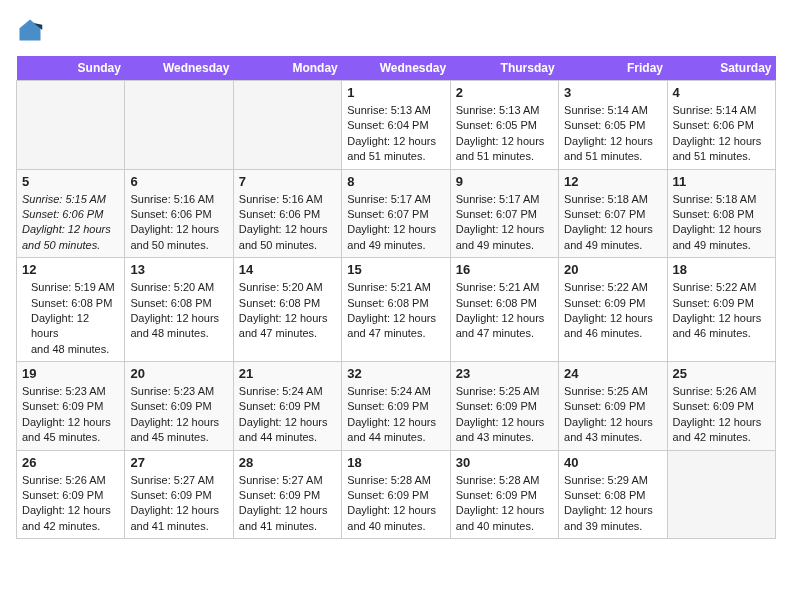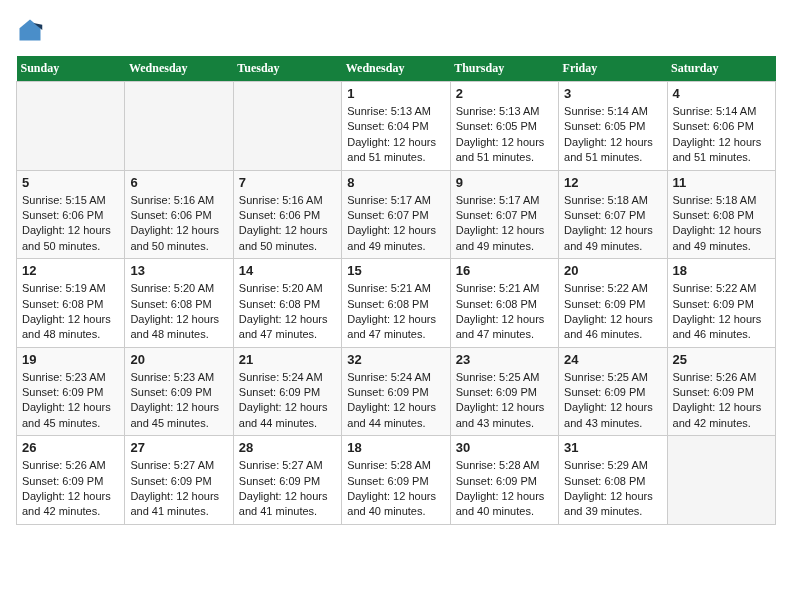--- a/index.html
+++ b/index.html
@@ -45,27 +45,26 @@
     .location {
       font-size: 15px;
       color: #444;
     }
     table {
       width: 100%;
       border-collapse: collapse;
       table-layout: fixed;
     }
     th {
-      background: #15803d;
+      background: #8b5cf6;
       color: #fff;
       font-size: 12px;
       padding: 5px 4px;
-      text-align: left;
+      text-align: right;
       font-weight: bold;
-      font-family: Liberation Serif, serif;
     }
     td {
       border: 1px solid #ccc;
       vertical-align: top;
       padding: 4px 5px;
       font-size: 10px;
       color: #222;
       height: 80px;
     }
     td.empty {
@@ -105,21 +104,21 @@
     <div class="month-title"></div>
     <div class="location"></div>
   </div>
 </div>
 
 <table>
   <thead>
     <tr id="weekday-row">
         <th>Sunday</th>
         <th>Wednesday</th>
-        <th>Tuesday</th>
+        <th>Monday</th>
         <th>Wednesday</th>
         <th>Thursday</th>
         <th>Friday</th>
         <th>Saturday</th>
       </tr>
   </thead>
   <tbody id="calendar-body">
   <tr>
         <td class="empty"></td>
         <td class="empty"></td>
@@ -149,21 +148,21 @@
           <span class="day-number">4</span>
           <div class="day-info" style="white-space: pre-line;">Sunrise: 5:14 AM
 Sunset: 6:06 PM
 Daylight: 12 hours
 and 51 minutes.</div>
         </td>
       </tr>
       <tr>
         <td>
           <span class="day-number">5</span>
-          <div class="day-info" style="white-space: pre-line;">Sunrise: 5:15 AM
+          <div class="day-info" style="white-space: pre-line; font-style: italic;">Sunrise: 5:15 AM
 Sunset: 6:06 PM
 Daylight: 12 hours
 and 50 minutes.</div>
         </td>
         <td>
           <span class="day-number">6</span>
           <div class="day-info" style="white-space: pre-line;">Sunrise: 5:16 AM
 Sunset: 6:06 PM
 Daylight: 12 hours
 and 50 minutes.</div>
@@ -200,21 +199,21 @@
           <span class="day-number">11</span>
           <div class="day-info" style="white-space: pre-line;">Sunrise: 5:18 AM
 Sunset: 6:08 PM
 Daylight: 12 hours
 and 49 minutes.</div>
         </td>
       </tr>
       <tr>
         <td>
           <span class="day-number">12</span>
-          <div class="day-info" style="white-space: pre-line;">Sunrise: 5:19 AM
+          <div class="day-info" style="white-space: pre-line; margin-left: 9px;">Sunrise: 5:19 AM
 Sunset: 6:08 PM
 Daylight: 12 hours
 and 48 minutes.</div>
         </td>
         <td>
           <span class="day-number">13</span>
           <div class="day-info" style="white-space: pre-line;">Sunrise: 5:20 AM
 Sunset: 6:08 PM
 Daylight: 12 hours
 and 48 minutes.</div>
@@ -336,21 +335,21 @@
 and 40 minutes.</div>
         </td>
         <td>
           <span class="day-number">30</span>
           <div class="day-info" style="white-space: pre-line;">Sunrise: 5:28 AM
 Sunset: 6:09 PM
 Daylight: 12 hours
 and 40 minutes.</div>
         </td>
         <td>
-          <span class="day-number">31</span>
+          <span class="day-number">40</span>
           <div class="day-info" style="white-space: pre-line;">Sunrise: 5:29 AM
 Sunset: 6:08 PM
 Daylight: 12 hours
 and 39 minutes.</div>
         </td>
         <td class="empty"></td>
       </tr>
     </tbody>
 </table>
 

